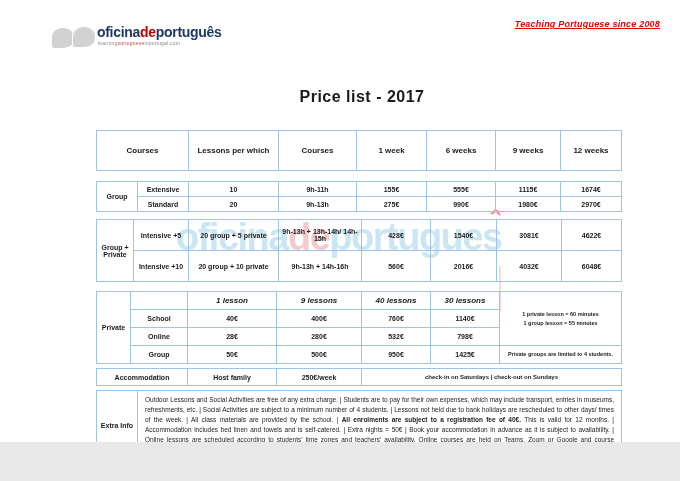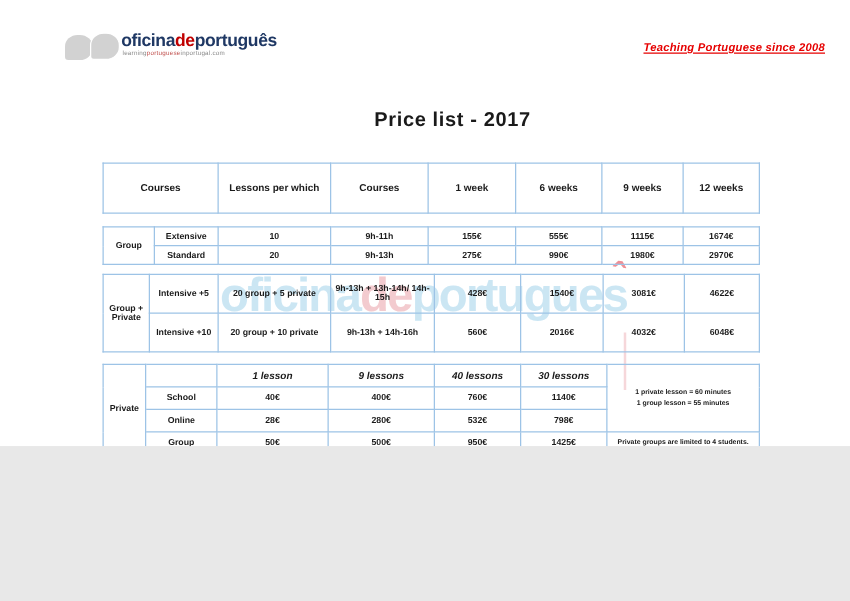--- a/index.html
+++ b/index.html
@@ -1,33 +1,33 @@
 <!DOCTYPE html>
 <html><head>
 <meta charset="utf-8">
 <style>
   * { margin:0; padding:0; box-sizing:border-box; }
   html,body { background:#e8e8e8; }
   .page {
-    position:relative; width:680px; height:357px; background:#ffffff;
+    position:relative; width:680px; height:442px; background:#ffffff;
     font-family:"Liberation Sans", sans-serif; color:#1a1a1a; overflow:hidden;
     margin:0 auto;
   }
   
   .logo-bubbles { position:absolute; left:52px; top:26px; width:46px; height:24px; }
   .bubble { position:absolute; background:#d2d2d2; border-radius:46% 46% 46% 12%; }
   .bubble.b1 { left:0; top:2px; width:22px; height:20px; }
   .bubble.b2 { left:20px; top:0; width:24px; height:22px; border:1.5px solid #ffffff; }
   .logo-text { position:absolute; left:97px; top:24px; font-size:14px; font-weight:700; letter-spacing:-0.3px; }
   .logo-text .navy { color:#1f3864; }
   .logo-text .red  { color:#c00000; }
   .logo-tagline { position:absolute; left:98px; top:40px; font-size:5px; color:#8a8a8a; letter-spacing:0.2px; }
   .logo-tagline .red { color:#c0504d; }
   .slogan {
-    position:absolute; right:20px; top:33px; font-size:9px; font-weight:700; font-style:italic;
+    position:absolute; right:20px; top:19px; font-size:9px; font-weight:700; font-style:italic;
     color:#e60000; text-decoration:underline; letter-spacing:0.2px;
   }
   
   .title {
     position:absolute; left:362px; top:88px; transform:translateX(-50%);
     font-size:16px; font-weight:700; letter-spacing:0.5px; white-space:nowrap;
   }
   
   .watermark {
     position:absolute; left:176px; top:216px; z-index:0; font-weight:700;
@@ -38,21 +38,21 @@
   .watermark .wpink { color:#f2c3c7; }
   .watermark-accent {
     position:absolute; left:489px; top:205px; z-index:0; color:#ef8f96;
     font-size:30px; font-weight:700; transform:rotate(8deg); pointer-events:none;
   }
   .watermark-line {
     position:absolute; left:499px; top:266px; width:2px; height:46px; z-index:0;
     background:#f4cdd1; opacity:0.8; pointer-events:none;
   }
   
-  table { border-collapse:collapse; table-layout:fixed; position:absolute; left:82px; z-index:1; }
+  table { border-collapse:collapse; table-layout:fixed; position:absolute; left:96px; z-index:1; }
   td {
     border:1.5px solid #9dc3e6; text-align:center; vertical-align:middle;
     font-size:7px; font-weight:600; padding:1px 2px; background:transparent;
     overflow:hidden;
   }
   .t-head { top:130px; }  .t-head tr { height:40px; }
   .t-head td { font-size:8px; font-weight:700; }
   .t-group { top:181px; } .t-group tr { height:15px; }
   .t-gp { top:219px; }    .t-gp tr { height:31px; }
   .t-priv { top:291px;border-radius:29px; }  .t-priv tr { height:18px; }

